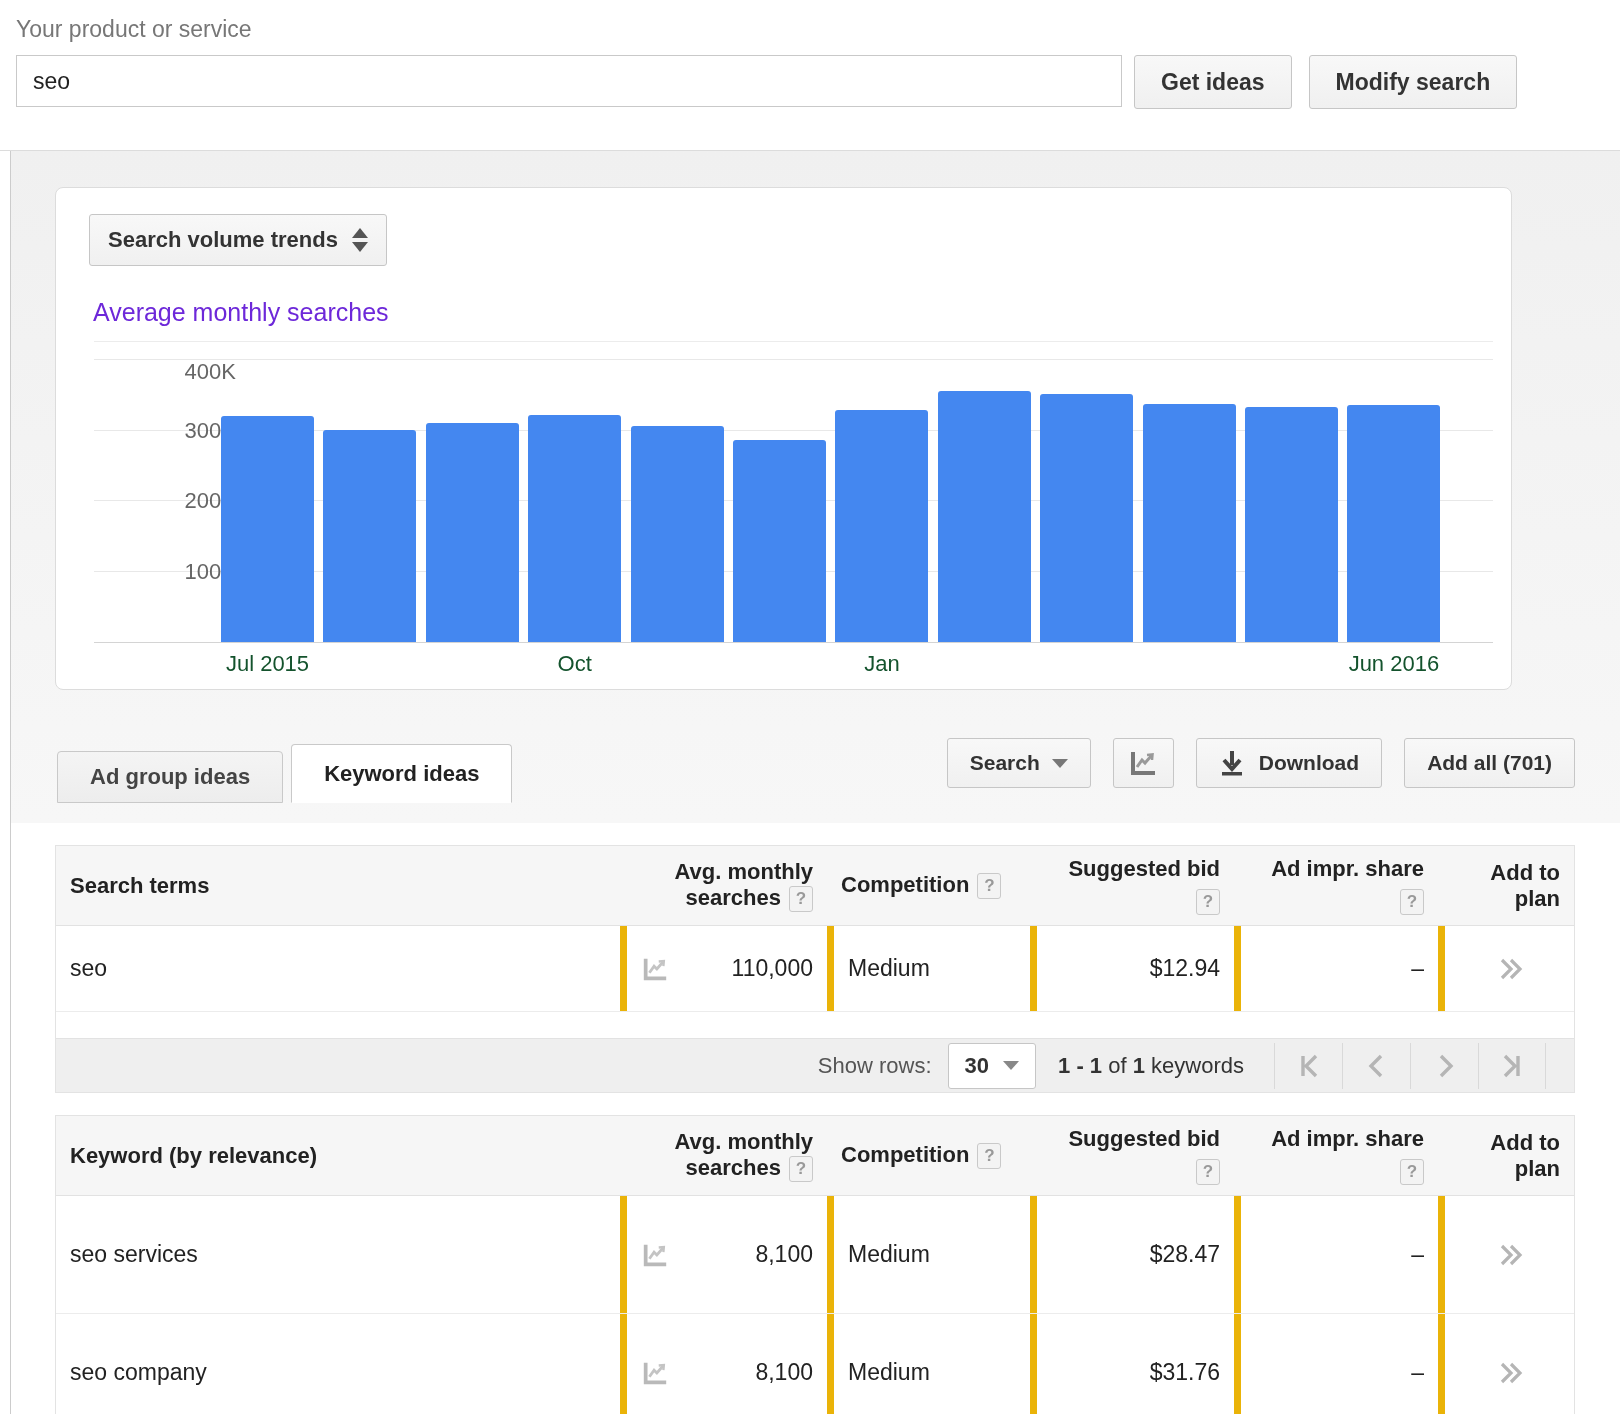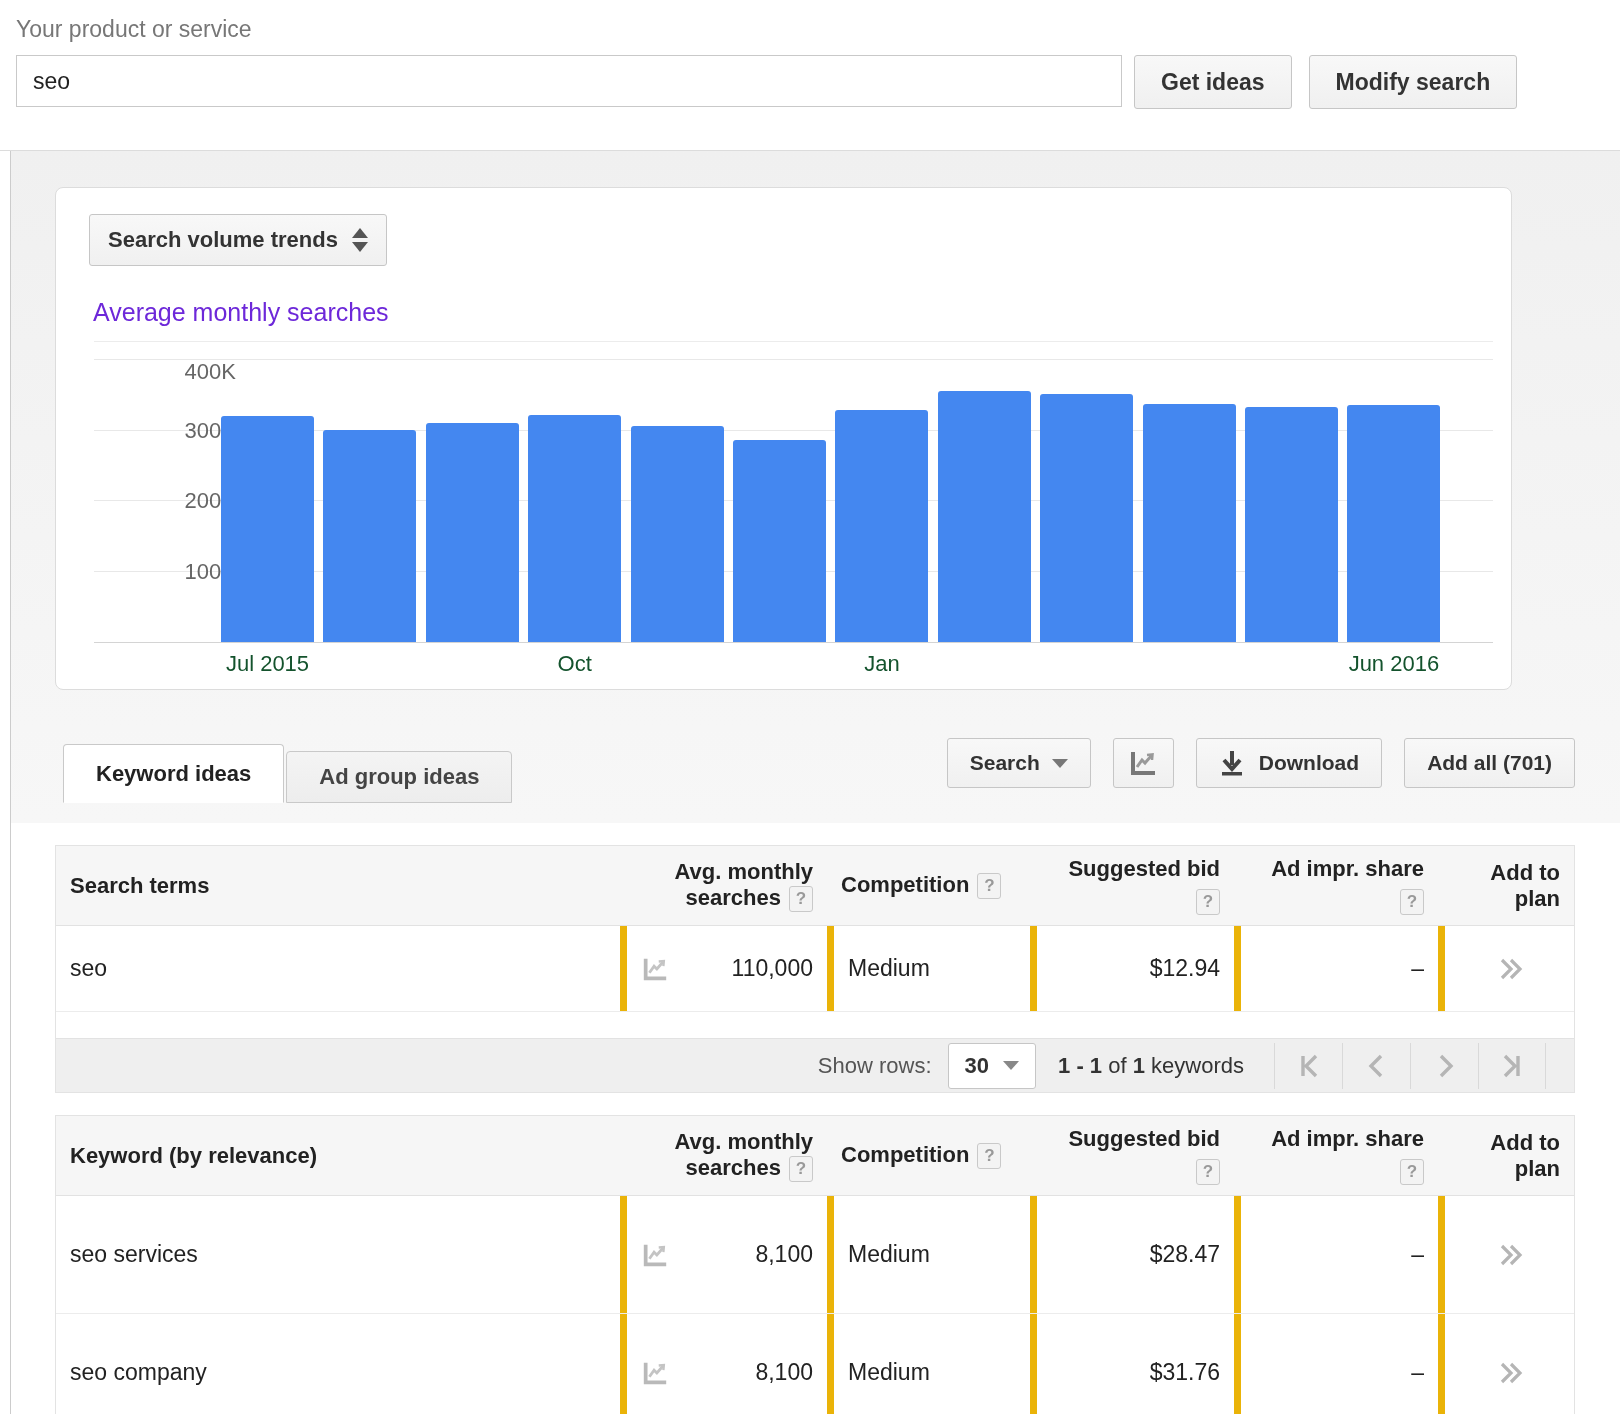--- a/index.html
+++ b/index.html
@@ -137,22 +137,22 @@
         </div>
       <div class="xticks" id="xticks">
           <div class="xtick" style="left: 173.5px;">Jul 2015</div>
           <div class="xtick" style="left: 480.7px;">Oct</div>
           <div class="xtick" style="left: 787.9px;">Jan</div>
           <div class="xtick" style="left: 1299.9px;">Jun 2016</div>
         </div>
     </div>
 
     <div class="toolbar">
+      <div class="tab tab-inactive">Ad group ideas</div>
       <div class="tab tab-active">Keyword ideas</div>
-      <div class="tab tab-inactive">Ad group ideas</div>
       <div class="toolbar-spacer"></div>
       <button class="btn btn-md">
         <span>Search</span>
         <span class="caret-down"></span>
       </button>
       <button class="btn btn-md icon-btn">
         <svg width="30" height="30" viewBox="0 0 30 30">
           <path d="M5 4 L5 25 L27 25" stroke="#777" stroke-width="4" fill="none"></path>
           <path d="M9 19 L14 12 L17 15 L24 7" stroke="#999" stroke-width="3" fill="none"></path>
           <path d="M24 12 L24.5 6.5 L19 7" stroke="#999" stroke-width="2.5" fill="none"></path>

